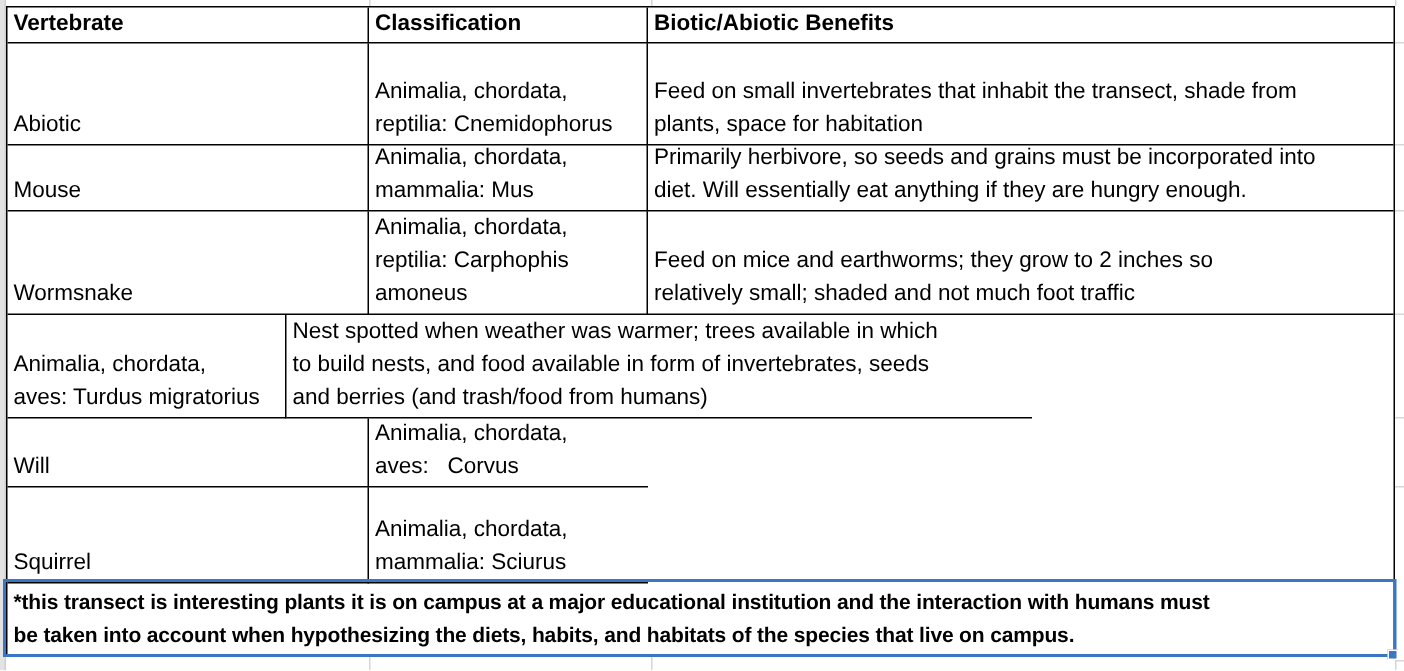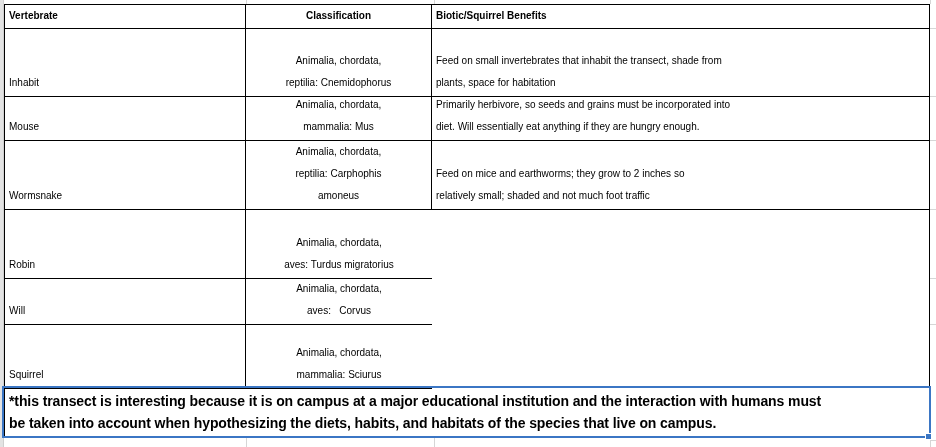--- a/index.html
+++ b/index.html
@@ -27,27 +27,27 @@
     box-sizing:border-box;
     background:#ffffff;
   }
   .trow{display:flex;width:100%;box-sizing:border-box;}
   .cell{
     box-sizing:border-box;
     border-right:1px solid #000000;
     border-bottom:1px solid #000000;
     display:flex;flex-direction:column;justify-content:flex-end;
     padding:0 4px 2px 4px;
-    font-size:10px;line-height:22px;
+    font-size:15px;line-height:22px;
     white-space:pre-wrap;
     overflow:hidden;
   }
   .cell:last-child{border-right:none;}
   .c0{width:241px;}
-  .c1{width:186px;text-align:center;}
+  .c1{width:186px;}
   .c2{width:497px;}
   .hdr .cell{font-weight:bold;height:24px;padding-bottom:1px;}
   .row-lizard .cell{height:68px;}
   .row-mouse .cell{height:44px;}
   .row-wormsnake .cell{height:69px;}
   .row-robin .cell{height:69px;}
   .row-crow .cell{height:46px;}
   .row-squirrel .cell{height:64px;}
   .footrow .cell{
     width:924px;height:49px;font-weight:bold;border-right:none;border-bottom:none;
@@ -86,25 +86,25 @@
   <div class="hgrid" style="left:930px;top:209px;width:6px;"></div>
   <div class="hgrid" style="left:930px;top:278px;width:6px;"></div>
   <div class="hgrid" style="left:930px;top:324px;width:6px;"></div>
   <div class="hgrid" style="left:930px;top:440px;width:6px;"></div>
 
   <div id="table">
 
     <div class="trow hdr">
       <div class="cell c0">Vertebrate</div>
       <div class="cell c1">Classification</div>
-      <div class="cell c2">Biotic/Squirrel Benefits</div>
+      <div class="cell c2">Biotic/Abiotic Benefits</div>
     </div>
 
     <div class="trow row-lizard">
-      <div class="cell c0">Inhabit</div>
+      <div class="cell c0">Abiotic</div>
       <div class="cell c1">Animalia, chordata,
 reptilia: Cnemidophorus</div>
       <div class="cell c2">Feed on small invertebrates that inhabit the transect, shade from
 plants, space for habitation</div>
     </div>
 
     <div class="trow row-mouse">
       <div class="cell c0">Mouse</div>
       <div class="cell c1">Animalia, chordata,
 mammalia: Mus</div>
@@ -115,39 +115,41 @@
     <div class="trow row-wormsnake">
       <div class="cell c0">Wormsnake</div>
       <div class="cell c1">Animalia, chordata,
 reptilia: Carphophis
 amoneus</div>
       <div class="cell c2">Feed on mice and earthworms; they grow to 2 inches so
 relatively small; shaded and not much foot traffic</div>
     </div>
 
     <div class="trow row-robin">
-      <div class="cell c0">Robin</div>
       <div class="cell c1">Animalia, chordata,
 aves: Turdus migratorius</div>
+      <div class="cell c2">Nest spotted when weather was warmer; trees available in which
+to build nests, and food available in form of invertebrates, seeds
+and berries (and trash/food from humans)</div>
     </div>
 
     <div class="trow row-crow">
       <div class="cell c0">Will</div>
       <div class="cell c1">Animalia, chordata,
 aves:   Corvus</div>
     </div>
 
     <div class="trow row-squirrel">
       <div class="cell c0">Squirrel</div>
       <div class="cell c1">Animalia, chordata,
 mammalia: Sciurus</div>
     </div>
 
     <div class="trow footrow">
-      <div class="cell">*this transect is interesting because it is on campus at a major educational institution and the interaction with humans must
+      <div class="cell">*this transect is interesting plants it is on campus at a major educational institution and the interaction with humans must
 be taken into account when hypothesizing the diets, habits, and habitats of the species that live on campus.</div>
     </div>
 
   </div>
 
   <div id="selection"></div>
   <div id="fill-handle"></div>
 
 </div>
 

